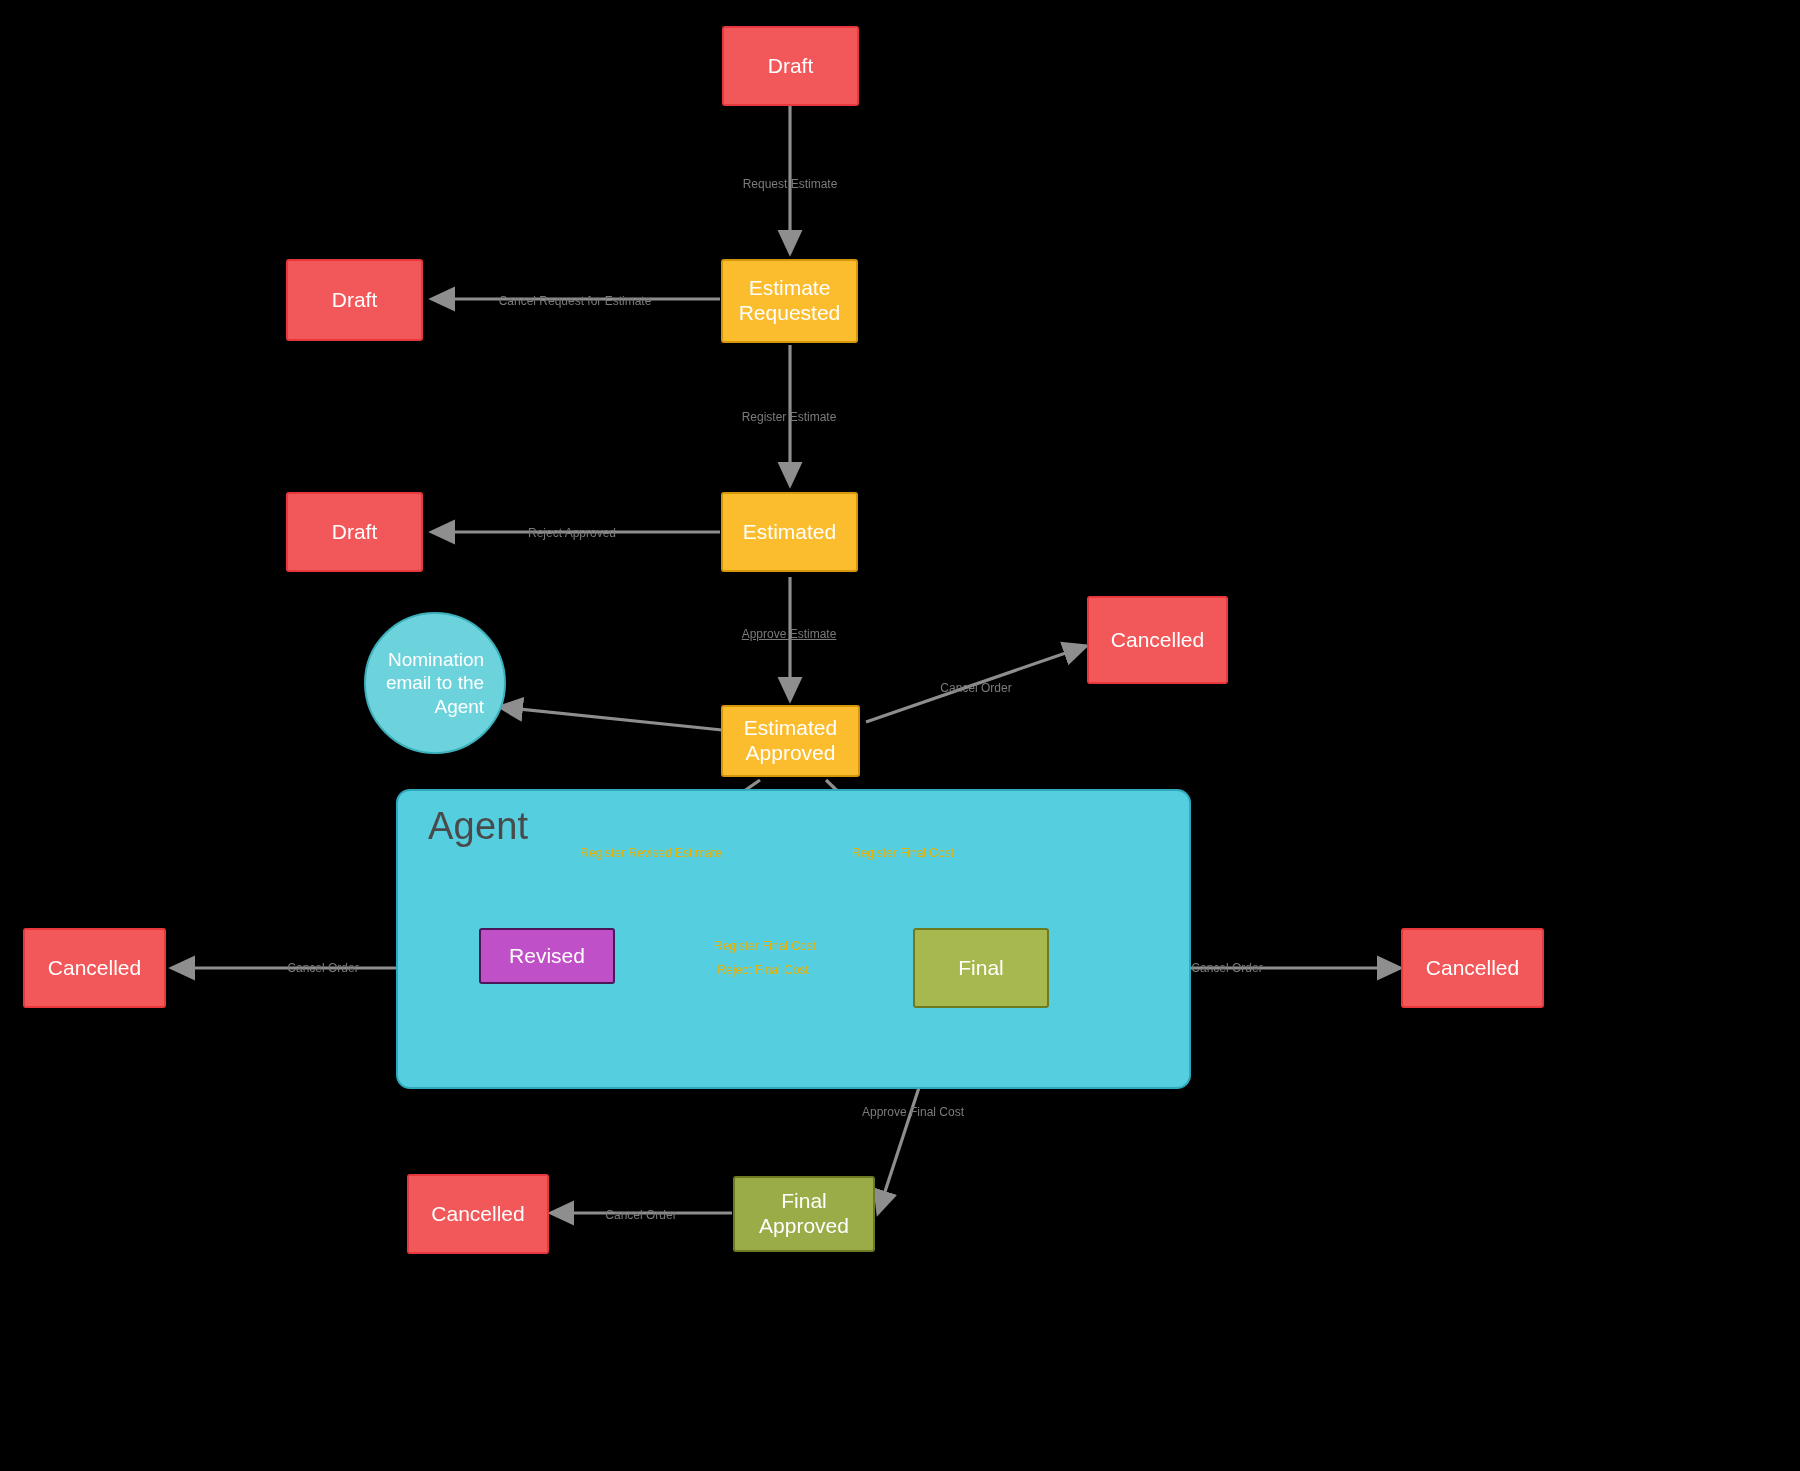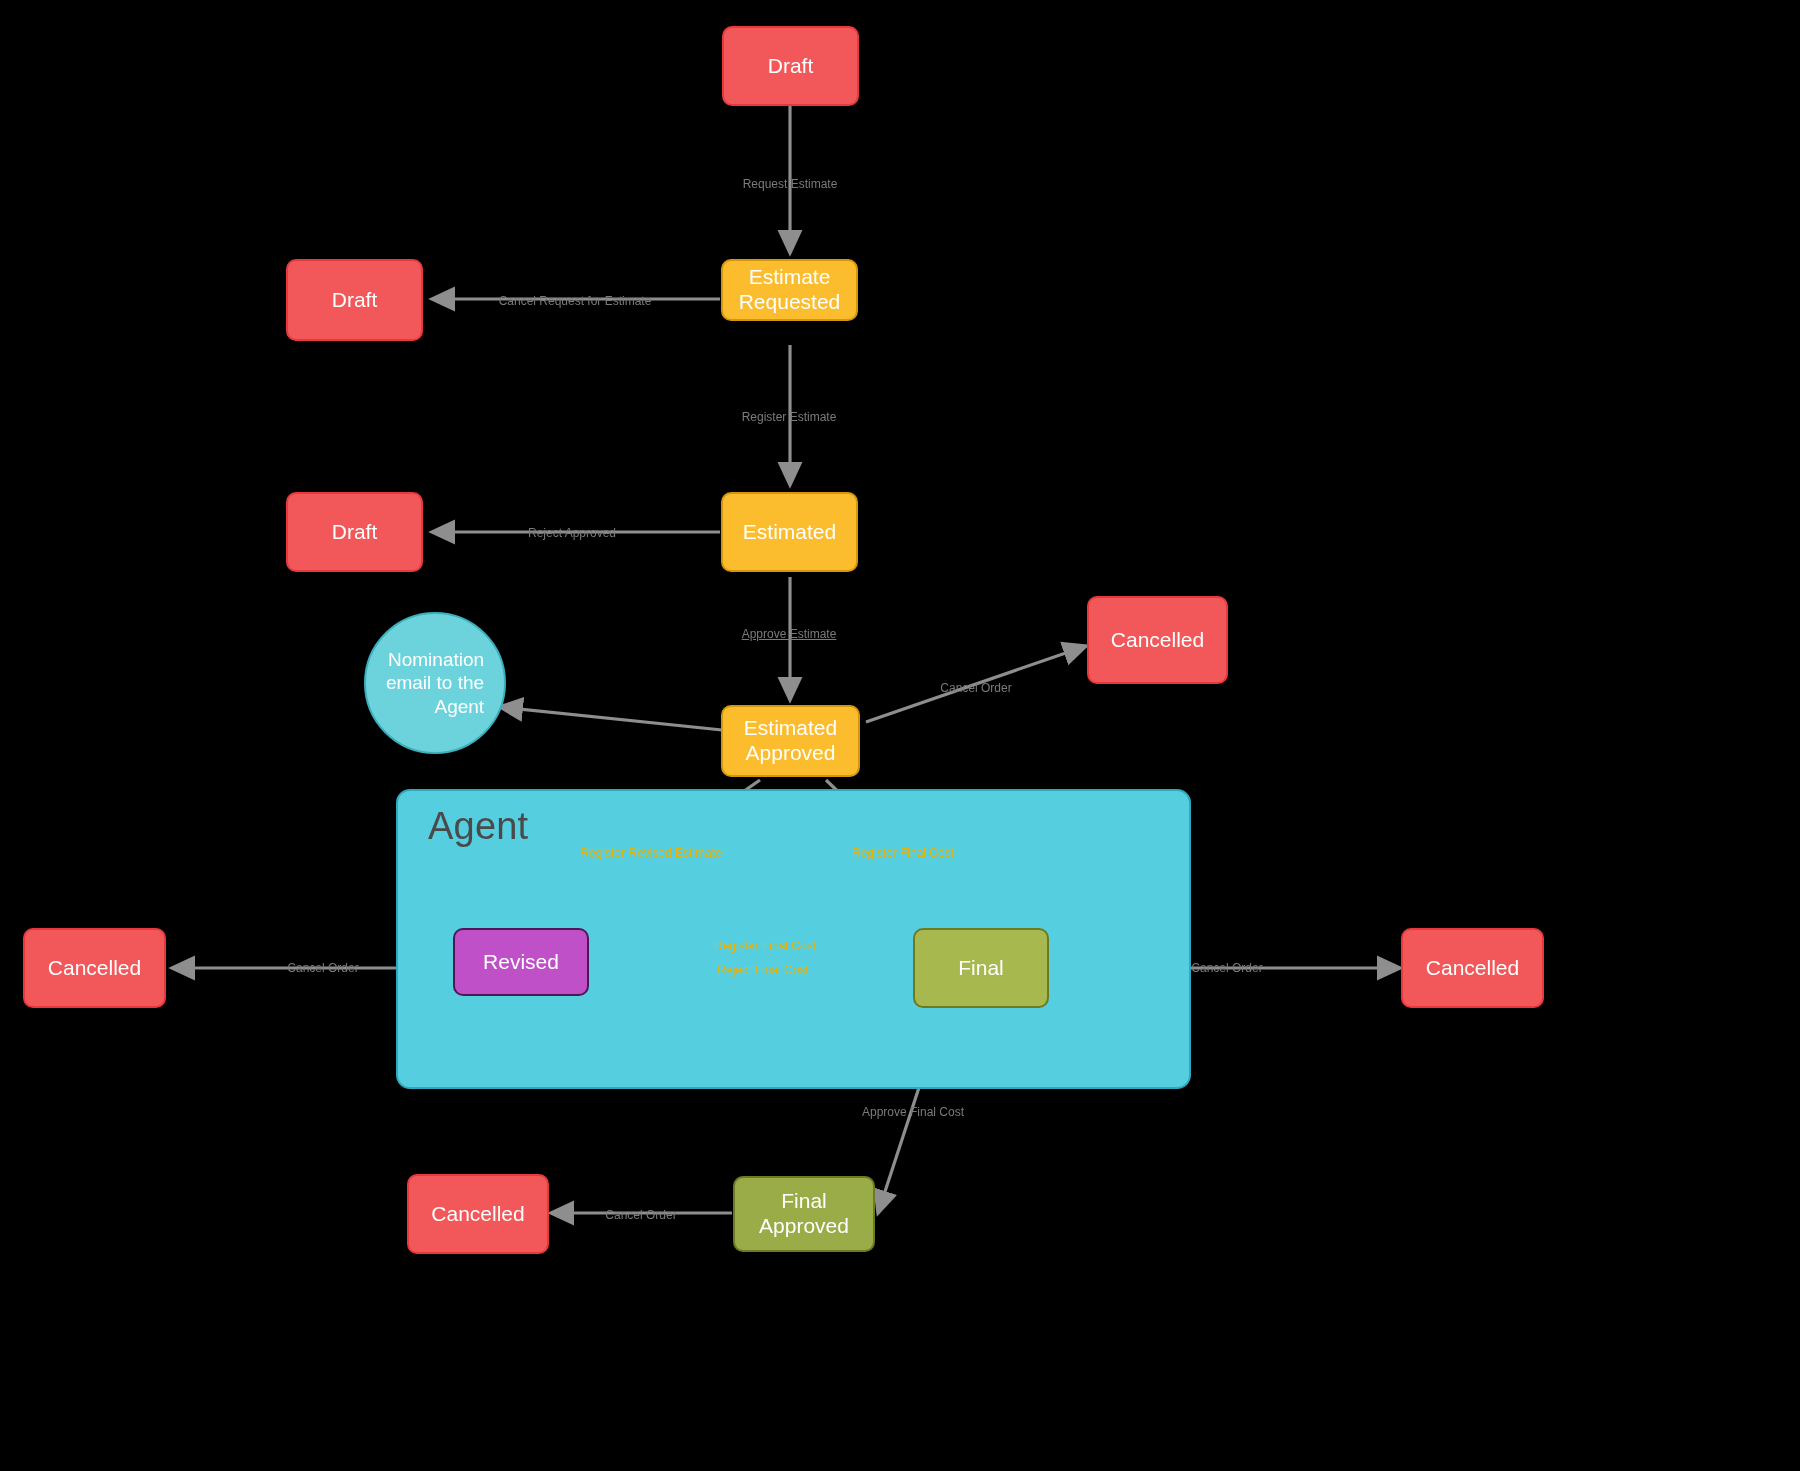--- a/index.html
+++ b/index.html
@@ -25,21 +25,21 @@
   .node {
     position: absolute;
     box-sizing: border-box;
     display: flex;
     align-items: center;
     justify-content: center;
     text-align: center;
     line-height: 1.18;
     color: #ffffff;
     font-size: 21px;
-    border-radius: 10px;
+    border-radius: 3px;
     border-style: solid;
     border-width: 2px;
     z-index: 3;
     white-space: pre-line;
     padding: 2px 6px;
   }
   .node.red {
     background: #f2575a;
     border-color: #e8383c;
   }
@@ -144,39 +144,39 @@
 
     <line x1="1050" y1="968" x2="1400" y2="968" stroke="#8e8e8e" stroke-width="3.2" marker-end="url(#arrow)"></line>
 
     <line x1="944" y1="1011" x2="878" y2="1213" stroke="#8e8e8e" stroke-width="3.2" marker-end="url(#arrow)"></line>
 
     <line x1="732" y1="1213" x2="551" y2="1213" stroke="#8e8e8e" stroke-width="3.2" marker-end="url(#arrow)"></line>
   </svg>
 
   <div class="node red" style="left:722px; top:26px; width:137px; height:80px;">Draft</div>
 
-  <div class="node amber" style="left:721px; top:259px; width:137px; height:62px;">Estimate
+  <div class="node amber" style="left:721px; top:259px; width:137px; height:84px;">Estimate
 Requested</div>
 
   <div class="node red" style="left:286px; top:259px; width:137px; height:82px;">Draft</div>
 
   <div class="node amber" style="left:721px; top:492px; width:137px; height:80px;">Estimated</div>
 
   <div class="node red" style="left:286px; top:492px; width:137px; height:80px;">Draft</div>
 
   <div class="circle-node" style="left:364px; top:612px; width:142px; height:142px;">Nomination
 email to the
 Agent</div>
 
   <div class="node amber" style="left:721px; top:705px; width:139px; height:72px;">Estimated
 Approved</div>
 
   <div class="node red" style="left:1087px; top:596px; width:141px; height:88px;">Cancelled</div>
 
-  <div class="node purple" style="left:453px; top:928px; width:136px; height:68px;text-align:right;">Revised</div>
+  <div class="node purple" style="left:479px; top:928px; width:136px; height:56px;text-align:right;">Revised</div>
 
   <div class="node olive" style="left:913px; top:928px; width:136px; height:80px;">Final</div>
 
   <div class="node red" style="left:23px; top:928px; width:143px; height:80px;">Cancelled</div>
 
   <div class="node red" style="left:1401px; top:928px; width:143px; height:80px;">Cancelled</div>
 
   <div class="node olive-dark" style="left:733px; top:1176px; width:142px; height:76px;">Final
 Approved</div>
 

